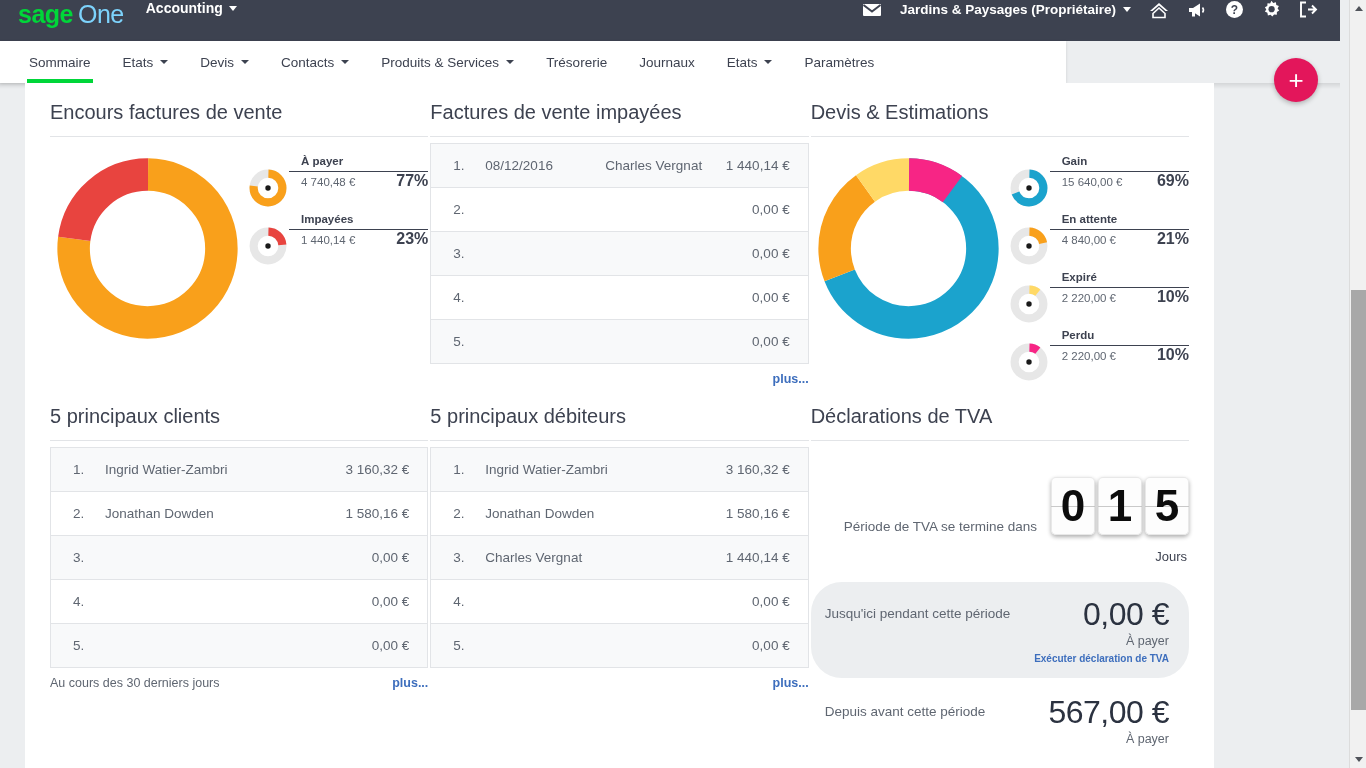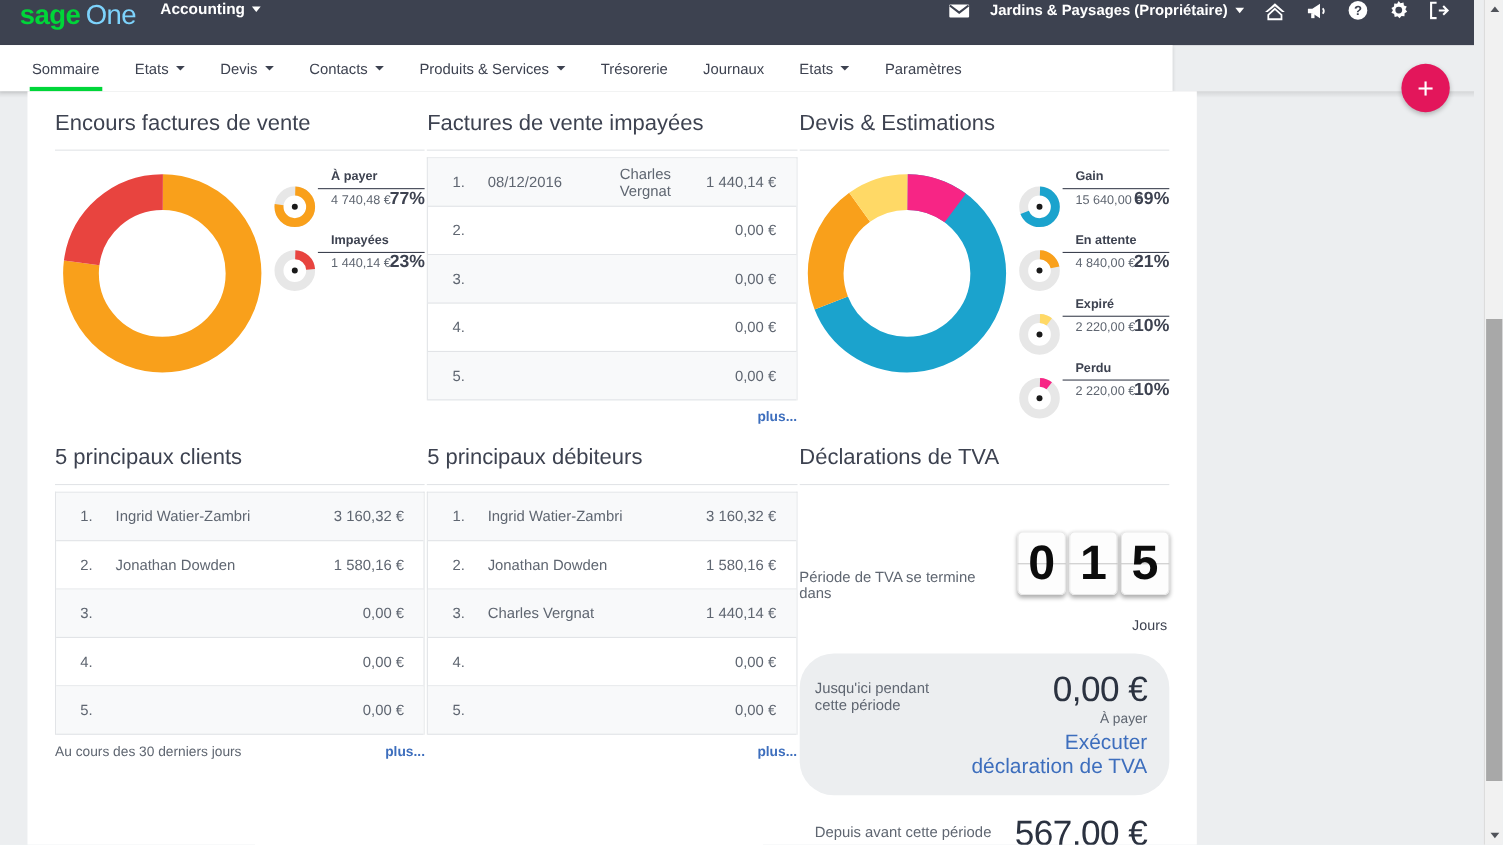--- a/index.html
+++ b/index.html
@@ -72,21 +72,21 @@
     background: #e3165b;
     display: flex; align-items: center; justify-content: center;
     color: #fff; font-size: 26px; font-weight: 300; line-height: 1;
     box-shadow: 0 2px 5px rgba(0,0,0,0.26);
     cursor: pointer; z-index: 5;
   }
 
   
   .content {
     position: absolute; top: 83px; left: 25px;
-    width: 1063px; height: 685px;
+    width: 1189px; height: 685px;
     background: #ffffff;
     padding: 0 25px;
   }
   .grid-row { display: flex; }
   .card { width: 420px; padding-top: 18px; }
   .card + .card { margin-left: 2px; }
   .card-title {
     font-size: 20px; color: #3d4250; font-weight: normal;
     padding-bottom: 12px;
   }
@@ -159,21 +159,21 @@
     display: flex; align-items: flex-start; justify-content: space-between; border-radius: 31px;
   }
   .tva-plain {
     margin-top: 16px; padding: 0 20px 0 14px;
     display: flex; align-items: flex-start; justify-content: space-between;
   }
   .tva-rowlabel { font-size: 13.5px; color: #5f6671; padding-top: 10px; }
   .tva-right { text-align: right; }
   .tva-amount { font-size: 32px; color: #2b3240; letter-spacing: -0.5px; white-space: nowrap; }
   .tva-sub { font-size: 12.5px; color: #5f6671; margin-top: 1px; }
-  .tva-link { font-size: 19px; color: #3d6ebd; font-weight: normal; margin-top: 5px; cursor: pointer; }
+  .tva-link { font-size: 10px; color: #3d6ebd; font-weight: bold; margin-top: 5px; cursor: pointer; }
 
   
   .scrollbar {
     position: absolute; top: 0; right: 0; width: 17px; height: 768px;
     background: #f1f1f1; border-left: 1px solid #dcdcdc;
   }
   .sb-arrow {
     position: absolute; left: 0; width: 17px; height: 17px;
     display: flex; align-items: center; justify-content: center;
     cursor: pointer;

